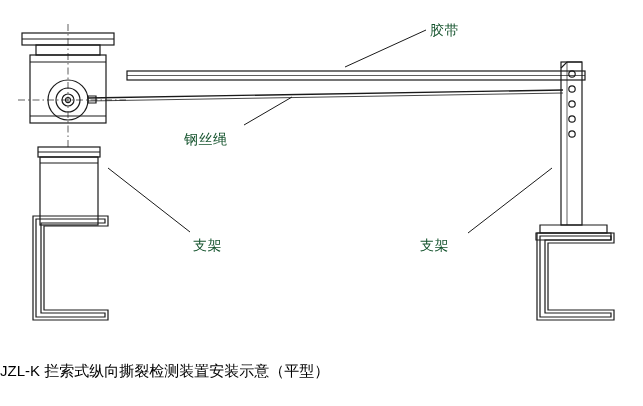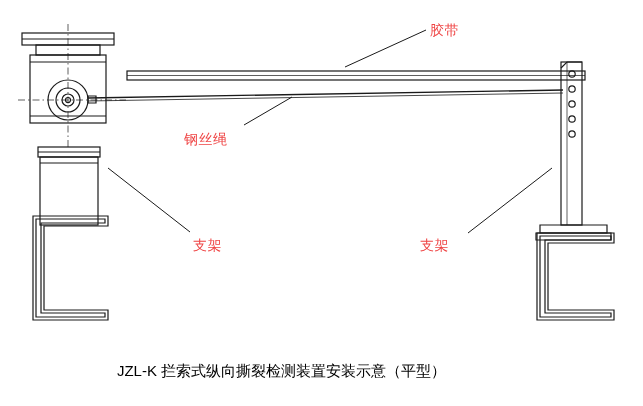--- a/index.html
+++ b/index.html
@@ -20,30 +20,30 @@
   #diagram-svg {
     position: absolute;
     left: 0;
     top: 0;
     width: 643px;
     height: 406px;
   }
   .lbl {
     position: absolute;
     font-size: 14px;
-    color: #ef4444;
+    color: #14532d;
     white-space: nowrap;
     letter-spacing: 0.5px;
   }
   #caption {
     position: absolute;
     left: 0;
     top: 362px;
     width: 563px;
-    text-align: center;
+    text-align: left;
     font-size: 15px;
     color: #000000;
     white-space: nowrap;
   }
 </style>
 </head>
 <body>
 
 <div id="page">
 

